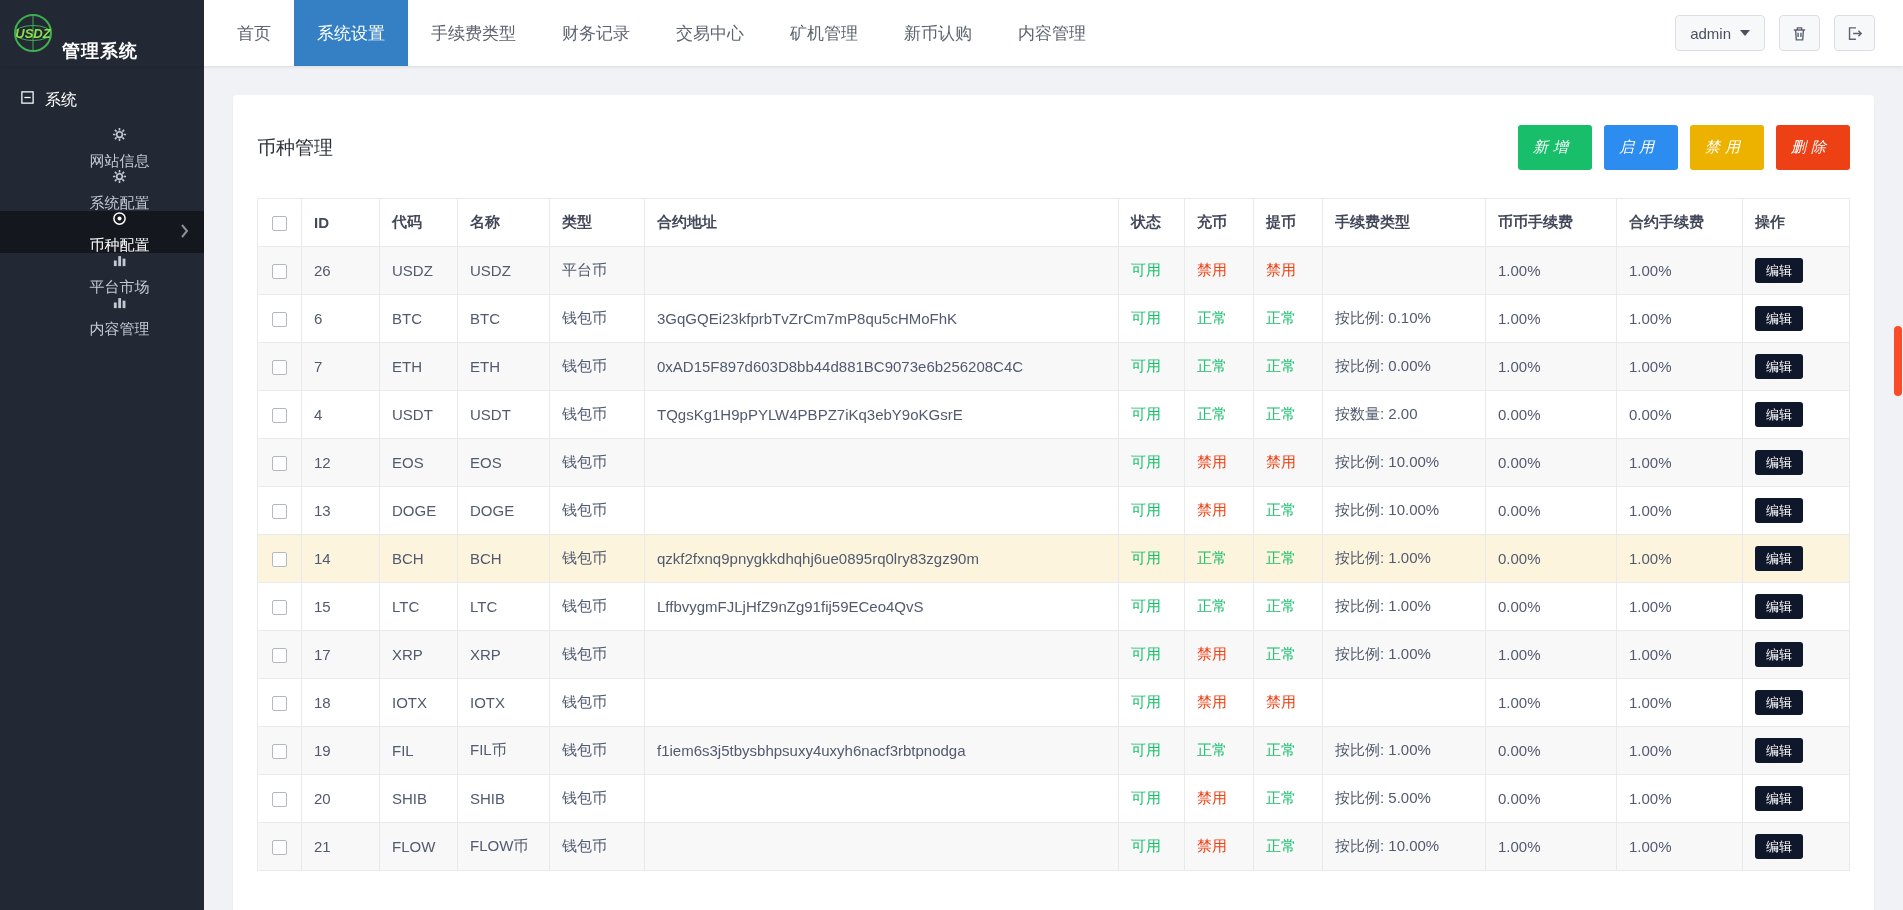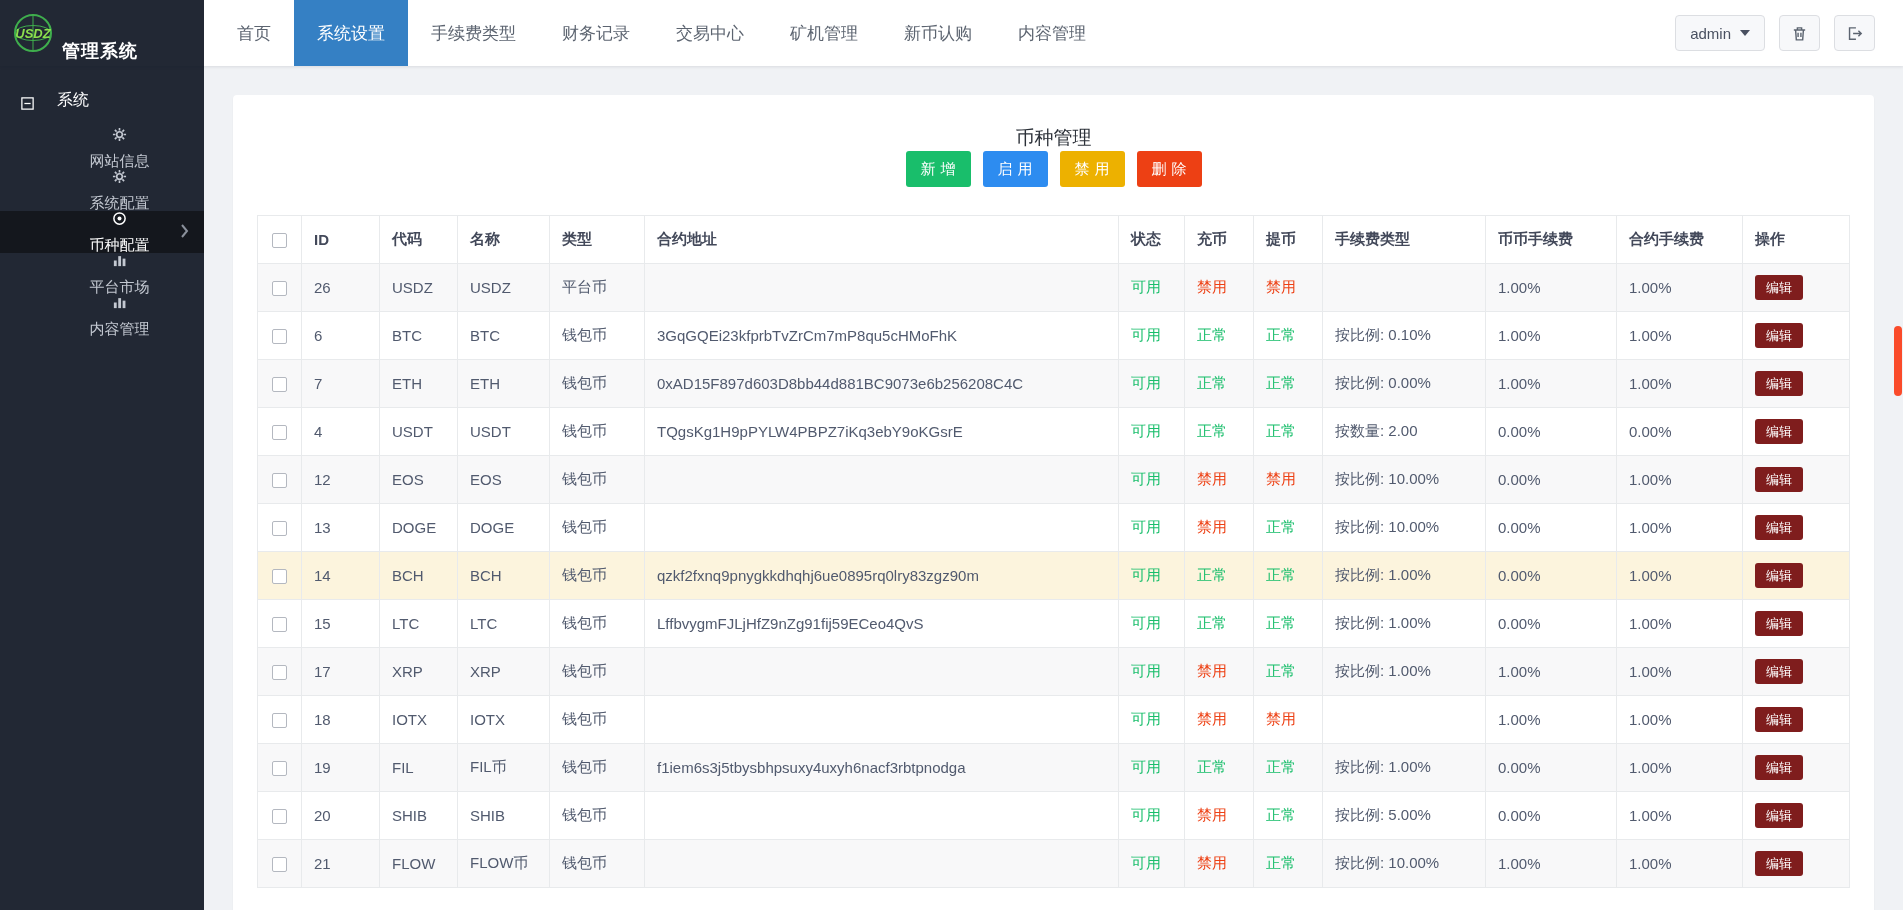--- a/index.html
+++ b/index.html
@@ -39,47 +39,48 @@
     background:#f7f8fa; border:1px solid #dcdee2; border-radius:4px; color:#5c6470; cursor:pointer;
   }
   .ic2 { width:17px; height:17px; }
 
   
   .sidebar {
     position:fixed; top:66px; left:0; bottom:0; width:204px;
     background:#222834; z-index:15;
   }
   .side-section {
-    display:flex; align-items:flex-end; gap:22px;
+    display:flex; align-items:flex-start; gap:10px;
     padding:24px 0 16px 20px; color:#fff; font-size:16px; cursor:pointer;
   }
   .side-item {
     position:relative; display:flex; align-items:center; gap:10px;
     height:42px; padding-left:35px; font-size:15px; color:#c3c8d1; cursor:pointer;flex-direction:column;
   }
   .side-item.active { background:#14171d; color:#fff; }
   .side-item .chev { position:absolute; right:15px; top:12px; width:9px; height:16px; color:#8a909b; }
   .ic { width:15px; height:15px; flex:0 0 15px; }
 
   
   .content {
     position:fixed; top:66px; left:204px; right:0; bottom:0;
     background:#f0f2f5; padding:29px 29px 0; overflow:hidden;
   }
   .card {
     background:#fff; border-radius:4px; box-shadow:0 1px 2px rgba(0,0,0,.05);
     padding:0 24px 60px; min-height:860px;
   }
-  .card-head { display:flex; align-items:center; justify-content:space-between; padding:30px 0 28px;flex-direction:column; }
+  .card-head { display:flex; align-items:center; justify-content:space-between; padding:30px 0 28px; }
   .page-title { margin:0; font-size:19px; font-weight:400; color:#2b3038; }
   .actions { display:flex; gap:12px; }
   .btn {
-    height:36px; padding:0 10px 0 15px; letter-spacing:5px;
+    height:45px; padding:0 19px 0 15px; letter-spacing:5px;
     color:#fff; font-size:15px; border:none; border-radius:3px; cursor:pointer;
     font-family:inherit;
+    font-style:italic;
   }
   .btn-add    { background:#19be6b; }
   .btn-enable { background:#2d8cf0; }
   .btn-disable{ background:#edb100; }
   .btn-delete { background:#ed4014; }
 
   
   table { width:100%; border-collapse:collapse; table-layout:fixed; font-size:15px; color:#515a6e; }
   th,td {
     border:1px solid #e8eaec; height:48px; padding:0 12px;
@@ -88,21 +89,21 @@
   th { font-weight:bold; color:#43495a; background:#fff; }
   tbody tr:nth-child(odd) { background:#f8f8f9; }
   tbody tr.row-hl { background:#fcf4dd; }
   .col-check { text-align:center; padding:0; }
   input[type=checkbox] {
     appearance:none; -webkit-appearance:none;
     width:15px; height:15px; border:1px solid #b4b8c0; border-radius:2px;
     background:#fff; margin:0; vertical-align:middle; cursor:pointer;
   }
   .btn-edit {
-    background:#7f1d1d; color:#fff; border:none; border-radius:3px;
+    background:#0f172a; color:#fff; border:none; border-radius:3px;
     height:25px; padding:0 11px; font-size:13px; cursor:pointer; font-family:inherit;
   }
 
   
   .scroll-thumb {
     position:fixed; top:326px; right:1px; width:8px; height:70px;
     background:#fa4b2a; border-radius:4px; z-index:40; cursor:grab;
   }
 </style>
 </head>

